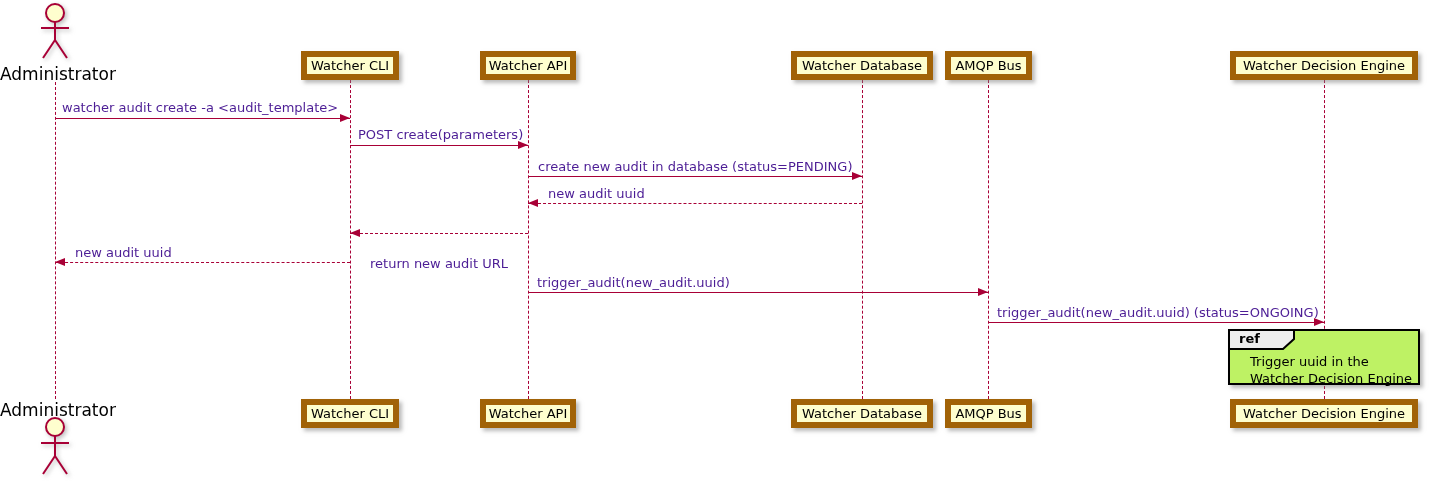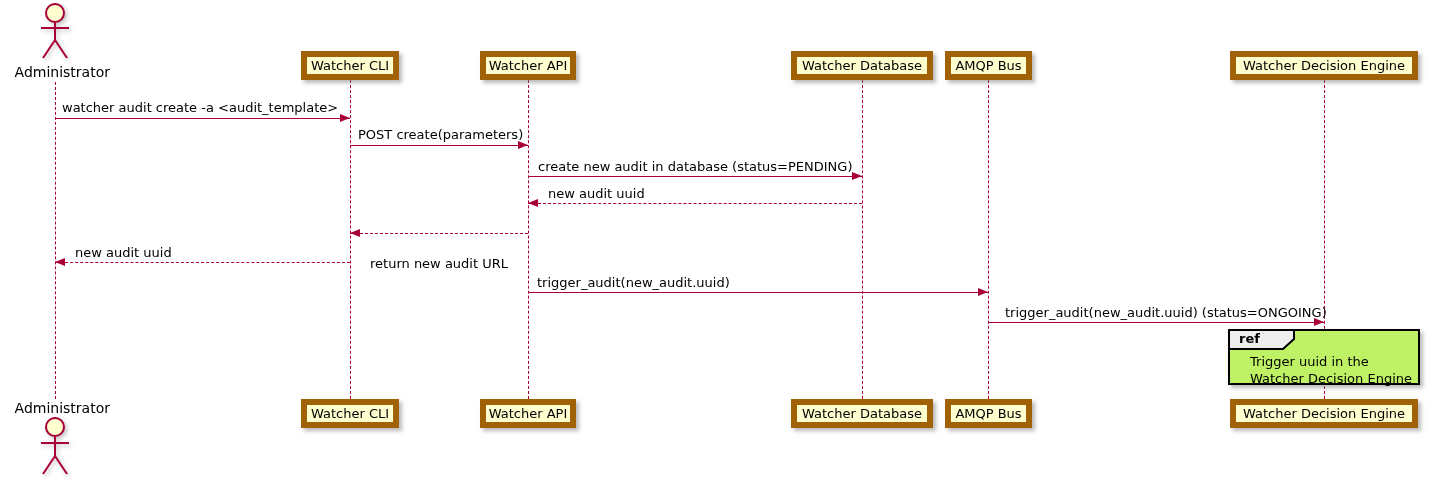--- a/index.html
+++ b/index.html
@@ -13,37 +13,37 @@
     background:#FEFECE;border:6px solid #a16207;
     display:flex;align-items:center;justify-content:center;
     box-shadow:3px 3px 4px rgba(130,130,130,0.55);
     white-space:nowrap;font-size:13px;
   }
   .lifeline{
     position:absolute;width:0;border-left:1px dashed #A80036;
   }
   .msg-label{
     position:absolute;height:15px;line-height:15px;white-space:nowrap;
-    color:#000000;font-size:13px;
+    color:#4c1d95;font-size:13px;
   }
   .msg-line{position:absolute;height:0;border-top:1px solid #A80036;}
   .msg-line.dashed{border-top-style:dashed;}
   .arrow-r{
     position:absolute;width:0;height:0;
     border-top:4px solid transparent;border-bottom:4px solid transparent;
     border-left:10px solid #A80036;
   }
   .arrow-l{
     position:absolute;width:0;height:0;
     border-top:4px solid transparent;border-bottom:4px solid transparent;
     border-right:10px solid #A80036;
   }
   .actor-label{
     position:absolute;width:110px;text-align:right;white-space:nowrap;
-    font-size:14px;
+    font-size:17px;
   }
   .actor-figure{position:absolute;filter:drop-shadow(2px 2px 2px rgba(130,130,130,0.5));}
   .ref-box{
     position:absolute;box-sizing:border-box;background:#bef264;
     border:2px solid #000000;box-shadow:3px 3px 4px rgba(130,130,130,0.55);
   }
   .ref-header{position:absolute;top:-2px;left:-2px;}
   .ref-keyword{
     position:absolute;top:0px;left:9px;font-weight:bold;font-size:13px;
   }
@@ -115,21 +115,21 @@
     <div class="arrow-l" style="left:55px;top:258px;"></div>
   </div>
 
   <div>
     <div class="msg-label" style="left:537px;top:275px;">trigger_audit(new_audit.uuid)</div>
     <div class="msg-line" style="left:528px;top:292px;width:460px;"></div>
     <div class="arrow-r" style="left:978px;top:288px;"></div>
   </div>
 
   <div>
-    <div class="msg-label" style="left:997px;top:305px;margin-left:8px;">trigger_audit(new_audit.uuid) (status=ONGOING)</div>
+    <div class="msg-label" style="left:997px;top:305px;">trigger_audit(new_audit.uuid) (status=ONGOING)</div>
     <div class="msg-line" style="left:988px;top:322px;width:336px;"></div>
     <div class="arrow-r" style="left:1314px;top:318px;"></div>
   </div>
 
   <div class="ref-box" style="left:1228px;top:329px;width:192px;height:56px;">
     <svg class="ref-header" width="68" height="21" viewBox="0 0 68 21">
       <path d="M1,1 H66 V10 L55,20 H1 Z" fill="#EEEEEE" stroke="#000000" stroke-width="2"></path>
     </svg>
     <div class="ref-keyword">ref</div>
     <div class="ref-body">

